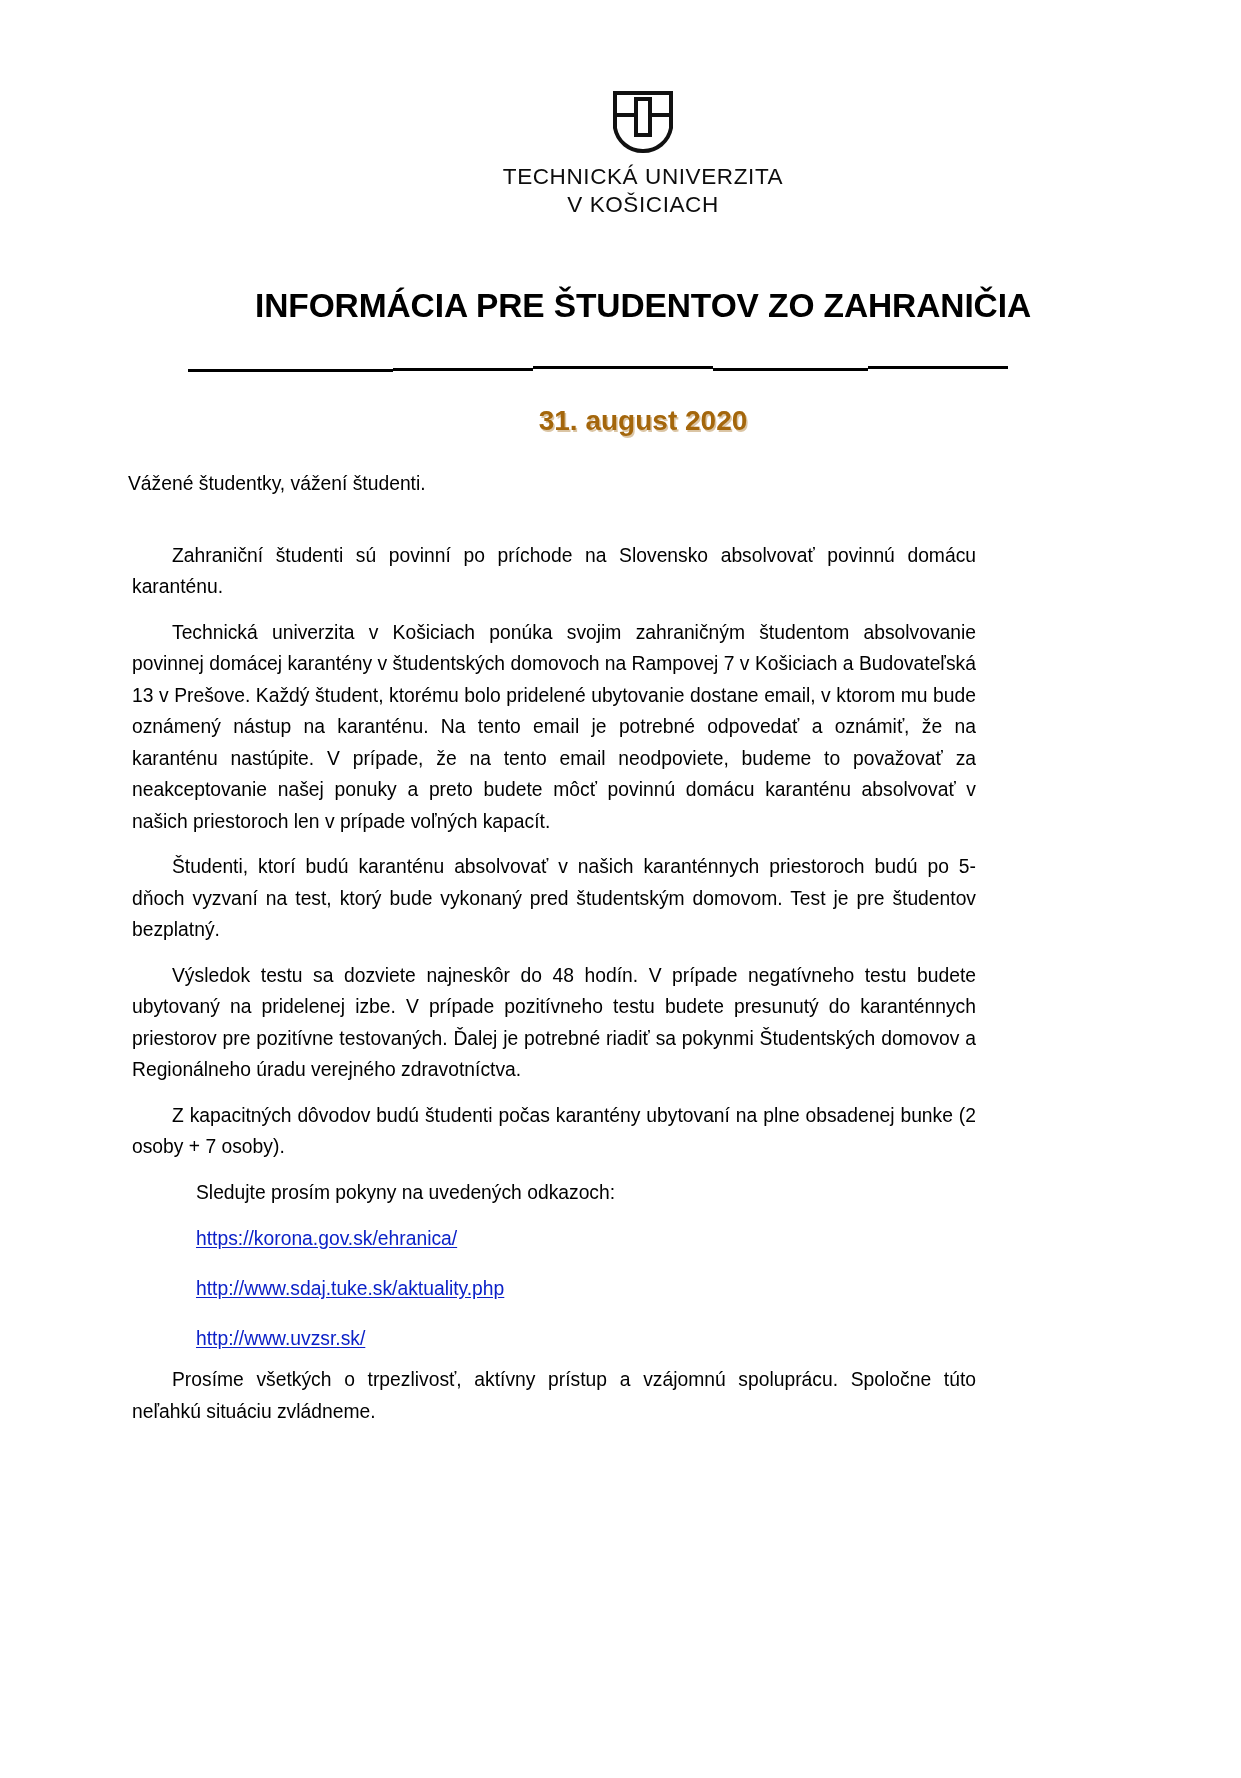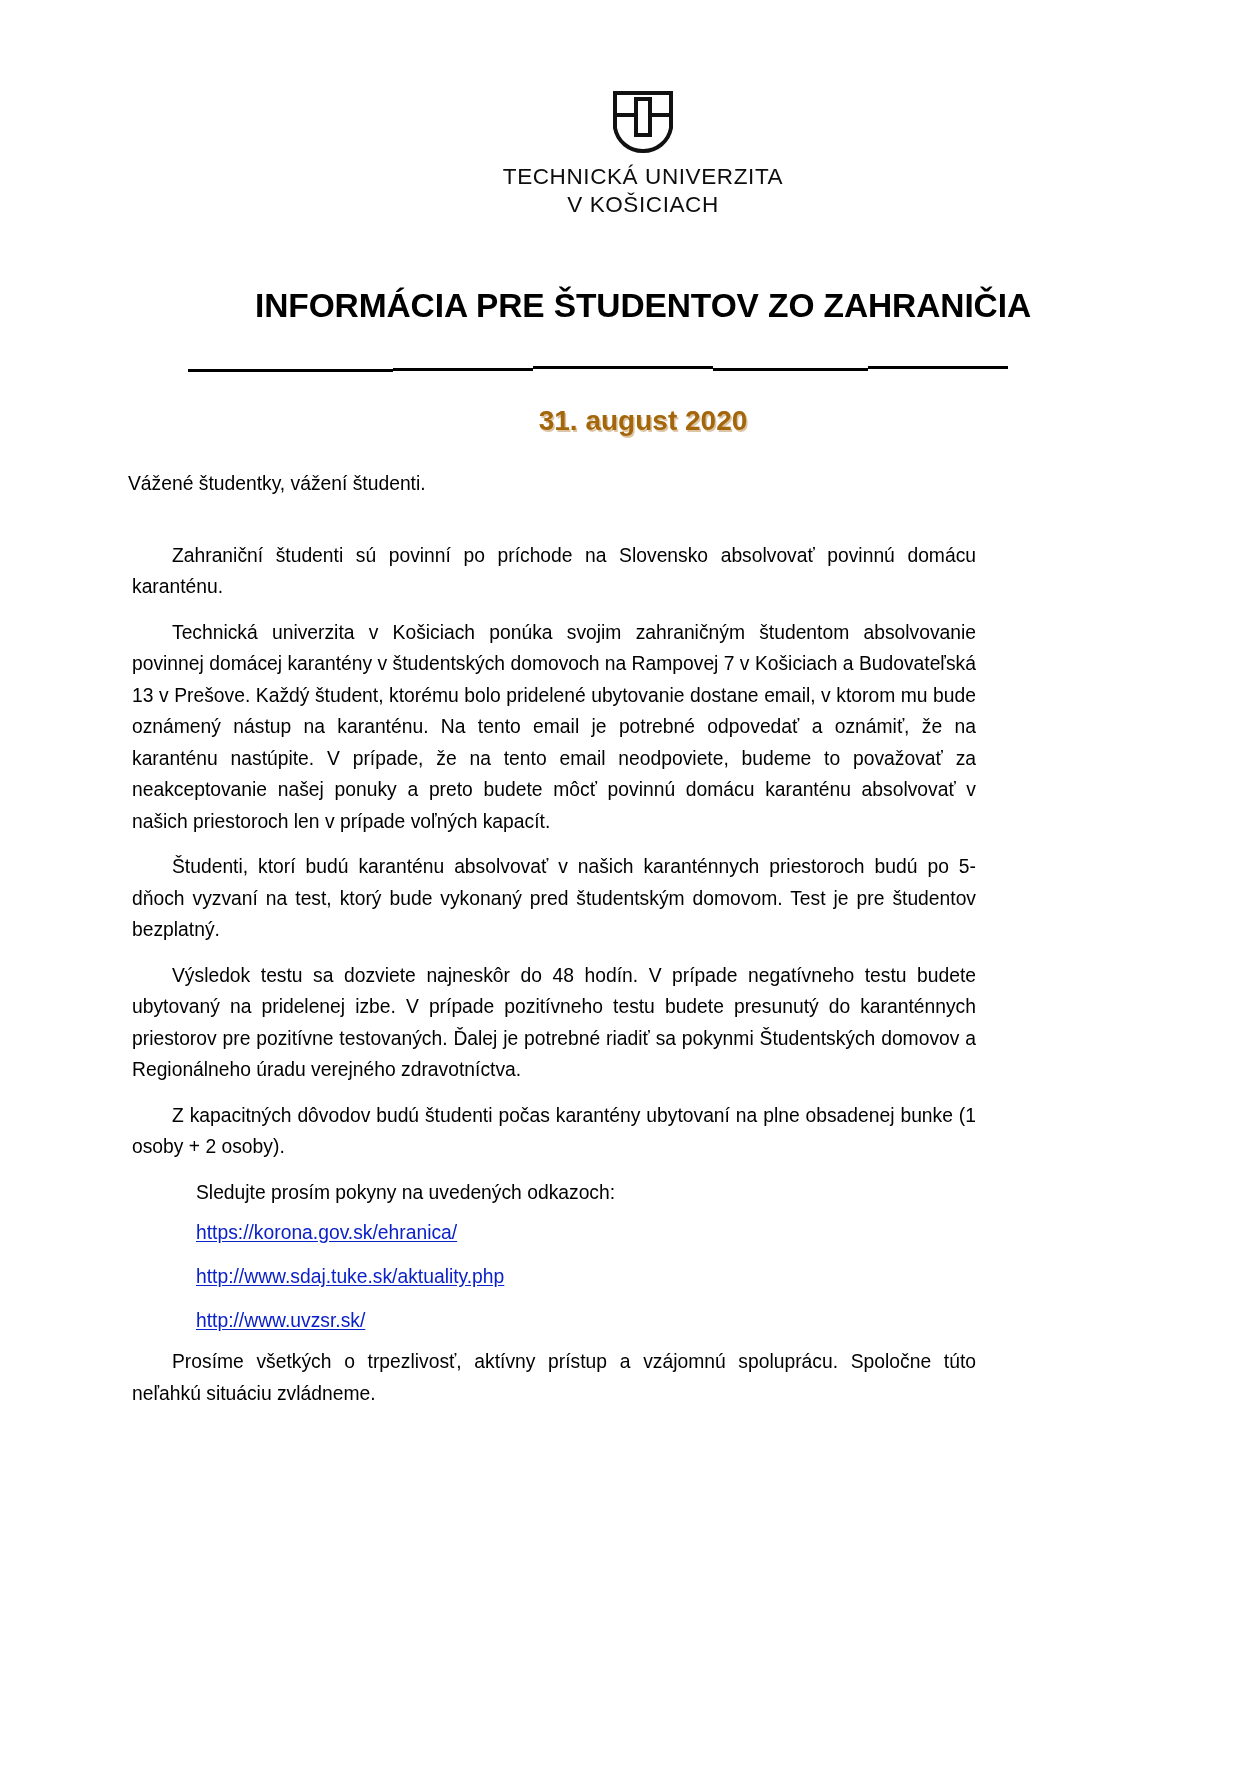--- a/index.html
+++ b/index.html
@@ -107,21 +107,21 @@
     text-align: justify;
     text-indent: 40px;
     hyphens: none;
   }
 
   .links-intro {
     margin: 14px 0 6px 0;
     text-indent: 68px;
   }
   .link-line {
-    margin: 0 0 6px 0;
+    margin: 12px 0 6px 0;
     padding-left: 68px;
     line-height: 38px;
   }
   a.doc-link {
     color: #0b21c8;
     text-decoration: underline;
     text-underline-offset: 2px;
   }
 
   .closing {
@@ -177,21 +177,21 @@
   <div class="doc-date">31. august 2020</div>
 
   <div class="body-col">
 
     <div class="salutation">Vážené študentky, vážení študenti.</div>
 
     <p class="para">Zahraniční študenti sú povinní po príchode na Slovensko absolvovať povinnú domácu karanténu.</p>
     <p class="para">Technická univerzita v Košiciach ponúka svojim zahraničným študentom absolvovanie povinnej domácej karantény v študentských domovoch na Rampovej 7 v Košiciach a Budovateľská 13 v Prešove. Každý študent, ktorému bolo pridelené ubytovanie dostane email, v ktorom mu bude oznámený nástup na karanténu. Na tento email je potrebné odpovedať a oznámiť, že na karanténu nastúpite. V prípade, že na tento email neodpoviete, budeme to považovať za neakceptovanie našej ponuky a preto budete môcť  povinnú domácu karanténu absolvovať v našich priestoroch len v prípade voľných kapacít.</p>
     <p class="para">Študenti, ktorí budú karanténu absolvovať v našich karanténnych priestoroch budú po 5-dňoch vyzvaní na test, ktorý bude vykonaný pred študentským domovom. Test je pre študentov bezplatný.</p>
     <p class="para">Výsledok testu sa dozviete najneskôr do 48 hodín. V prípade negatívneho testu budete ubytovaný na pridelenej izbe. V prípade pozitívneho testu budete presunutý do karanténnych priestorov pre pozitívne testovaných. Ďalej je potrebné riadiť sa pokynmi Študentských domovov a Regionálneho úradu verejného zdravotníctva.</p>
-    <p class="para">Z kapacitných dôvodov budú študenti počas karantény ubytovaní na plne obsadenej bunke (1 osoby + 2 osoby).</p>
+    <p class="para">Z kapacitných dôvodov budú študenti počas karantény ubytovaní na plne obsadenej bunke (2 osoby + 7 osoby).</p>
 
     <p class="links-intro">Sledujte prosím pokyny na uvedených odkazoch:</p>
 
     <div class="link-line">
       <a class="doc-link" href="#">https://korona.gov.sk/ehranica/</a>
     </div>
     <div class="link-line">
       <a class="doc-link" href="#"> http://www.sdaj.tuke.sk/aktuality.php</a>
     </div>
     <div class="link-line">

